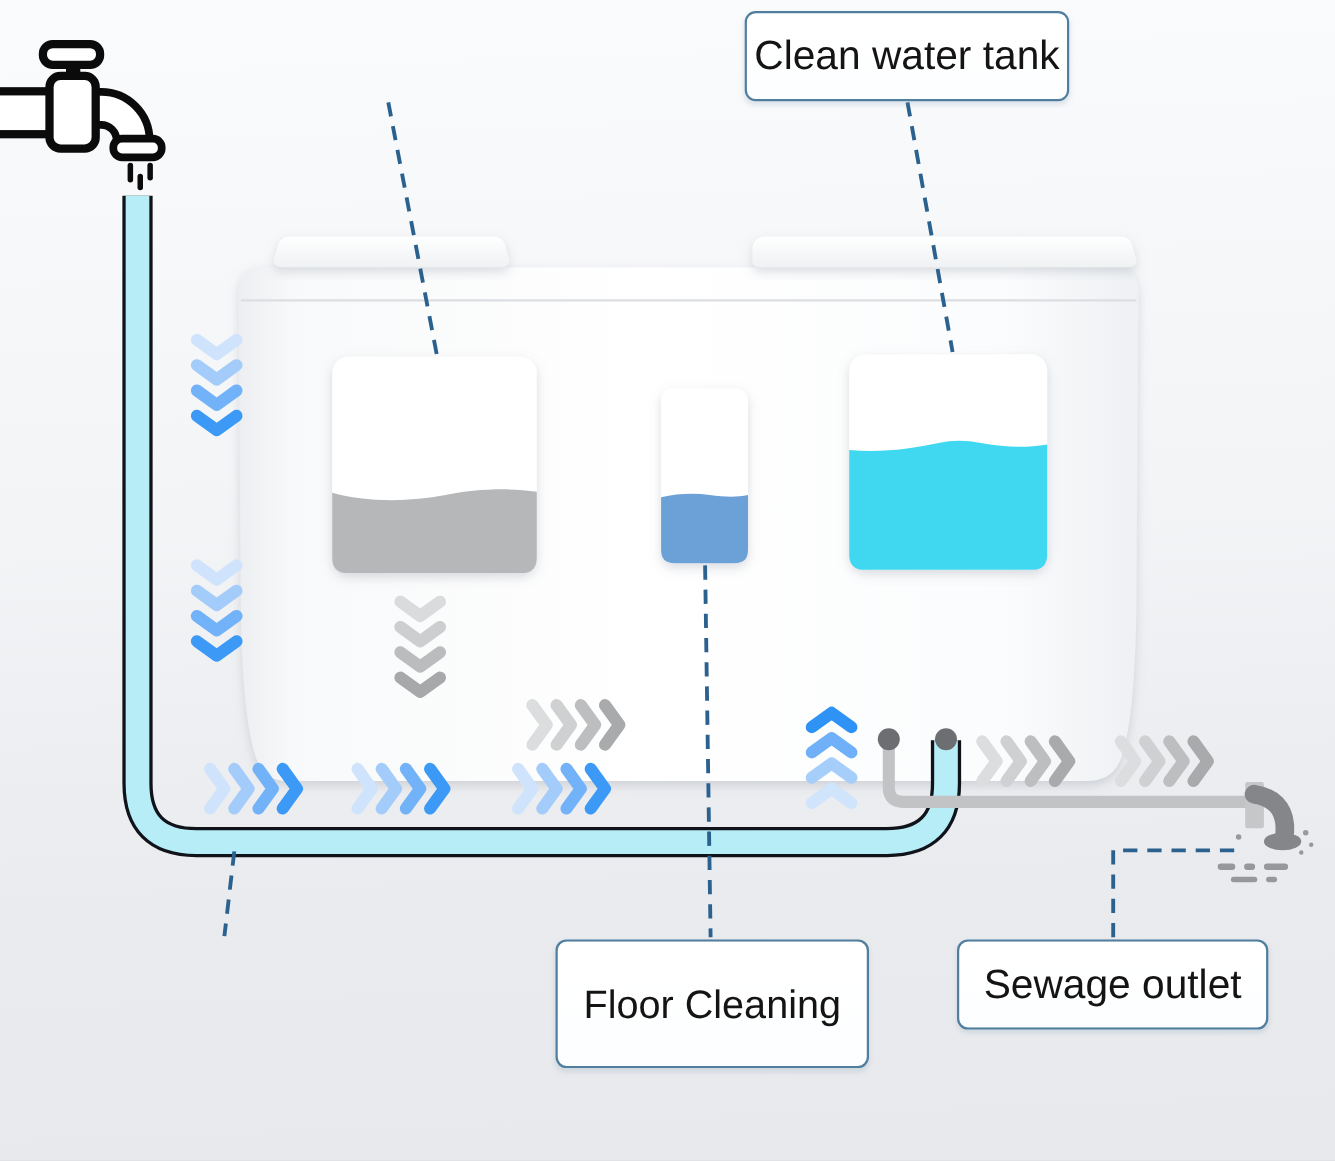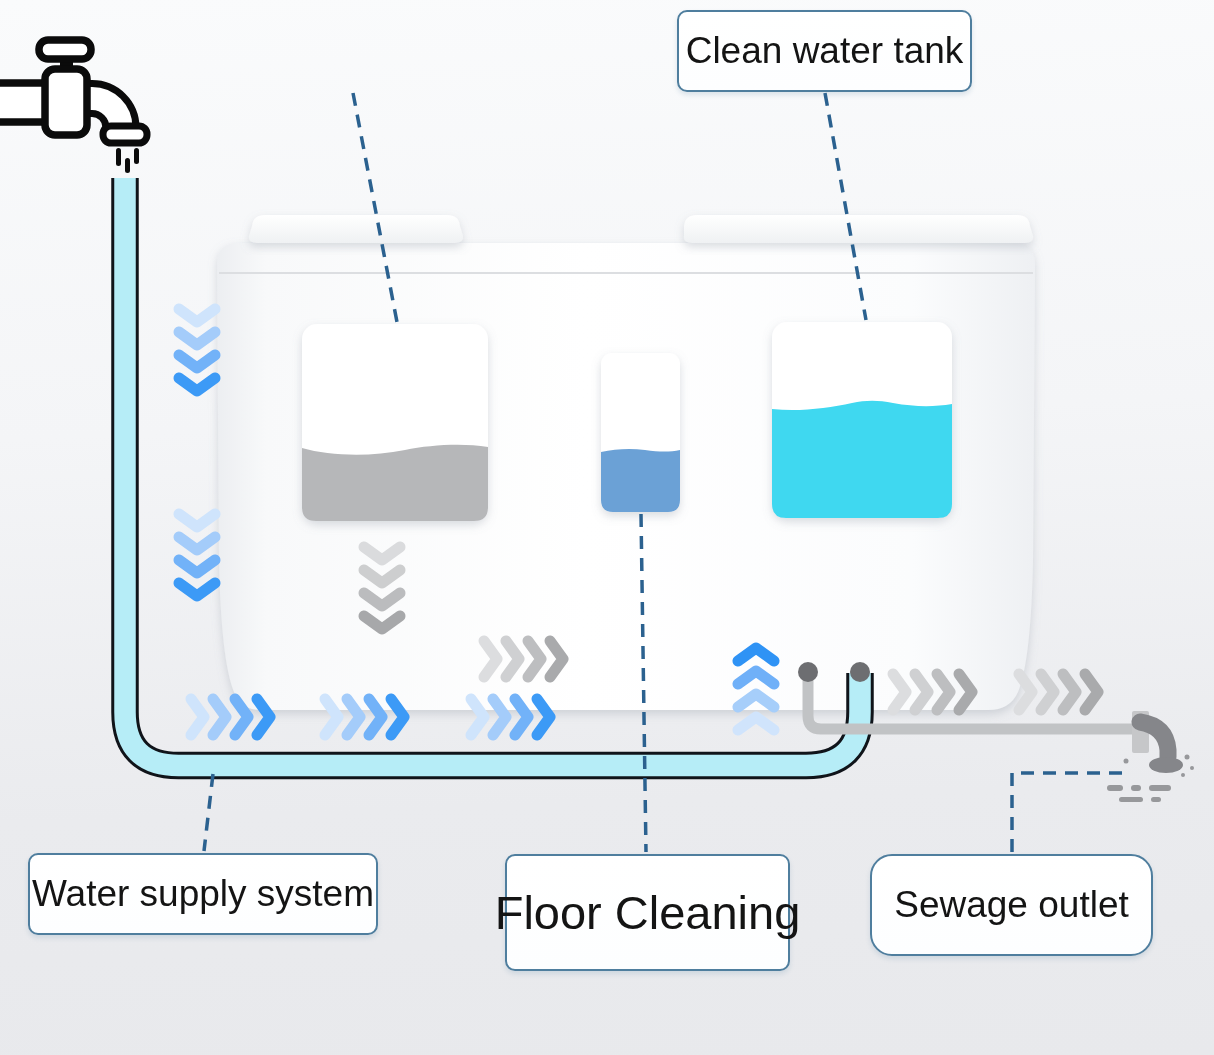--- a/index.html
+++ b/index.html
@@ -10,26 +10,26 @@
   }
   #art{position:absolute;left:0;top:0;}
   .label{
     position:absolute;display:flex;align-items:center;justify-content:center;
     background:linear-gradient(#ffffff,#fdfeff);
     border:2px solid #4f7e9e;border-radius:10px;
     color:#141414;font-size:37px;text-align:center;
     box-shadow:0 3px 5px rgba(100,140,170,0.20);
     box-sizing:border-box;white-space:nowrap;
   }
-  .label.two-line{flex-direction:column;font-size:47px;line-height:49px;}
+  .label.two-line{flex-direction:column;font-size:36px;line-height:49px;}
   #lbl-dirty {left:213px;top:10px;width:280px;height:82px;}
   #lbl-clean {left:677px;top:10px;width:295px;height:82px;}
   #lbl-supply{left:28px;top:853px;width:350px;height:82px;}
   #lbl-floor {left:505px;top:854px;width:285px;height:117px;}
-  #lbl-sewage{left:870px;top:854px;width:283px;height:102px;border-radius:22px;}
+  #lbl-sewage{left:870px;top:854px;width:283px;height:82px;}
   .connector{fill:none;stroke-width:3.5;stroke-dasharray:13 9;}
 </style>
 </head>
 <body>
 
 <div id="stage">
 
 <svg id="art" width="1214" height="1055" viewBox="0 0 1214 1055">
   <defs>
     <linearGradient id="bodyGrad" x1="0" y1="0" x2="1" y2="0">
@@ -156,19 +156,18 @@
       </g>
 
   <path class="connector" d="M353,93 L397,322" stroke="#2b618f"></path>
   <path class="connector" d="M825,93 L866,320" stroke="#2b618f"></path>
   <path class="connector" d="M641,514 L646,852" stroke="#2b618f"></path>
   <path class="connector" d="M213,774 L204,851" stroke="#2b618f"></path>
   <path class="connector" d="M1012,852 L1012,773 L1127,773" stroke="#2b618f"></path>
 </svg>
 
 <div class="label" id="lbl-clean" style="border-color: rgb(79, 126, 158); color: rgb(20, 20, 20);">Clean water tank</div>
-<div class="label" id="lbl-supply" style="border-color: rgb(79, 126, 158); color: rgb(20, 20, 20);">Water supply system</div>
 <div class="label two-line" id="lbl-floor" style="border-color: rgb(79, 126, 158); color: rgb(20, 20, 20);">
   <span>Floor Cleaning</span>
 </div>
 <div class="label" id="lbl-sewage" style="border-color: rgb(79, 126, 158); color: rgb(20, 20, 20);">Sewage outlet</div>
 
 </div>
 
 </body></html>

